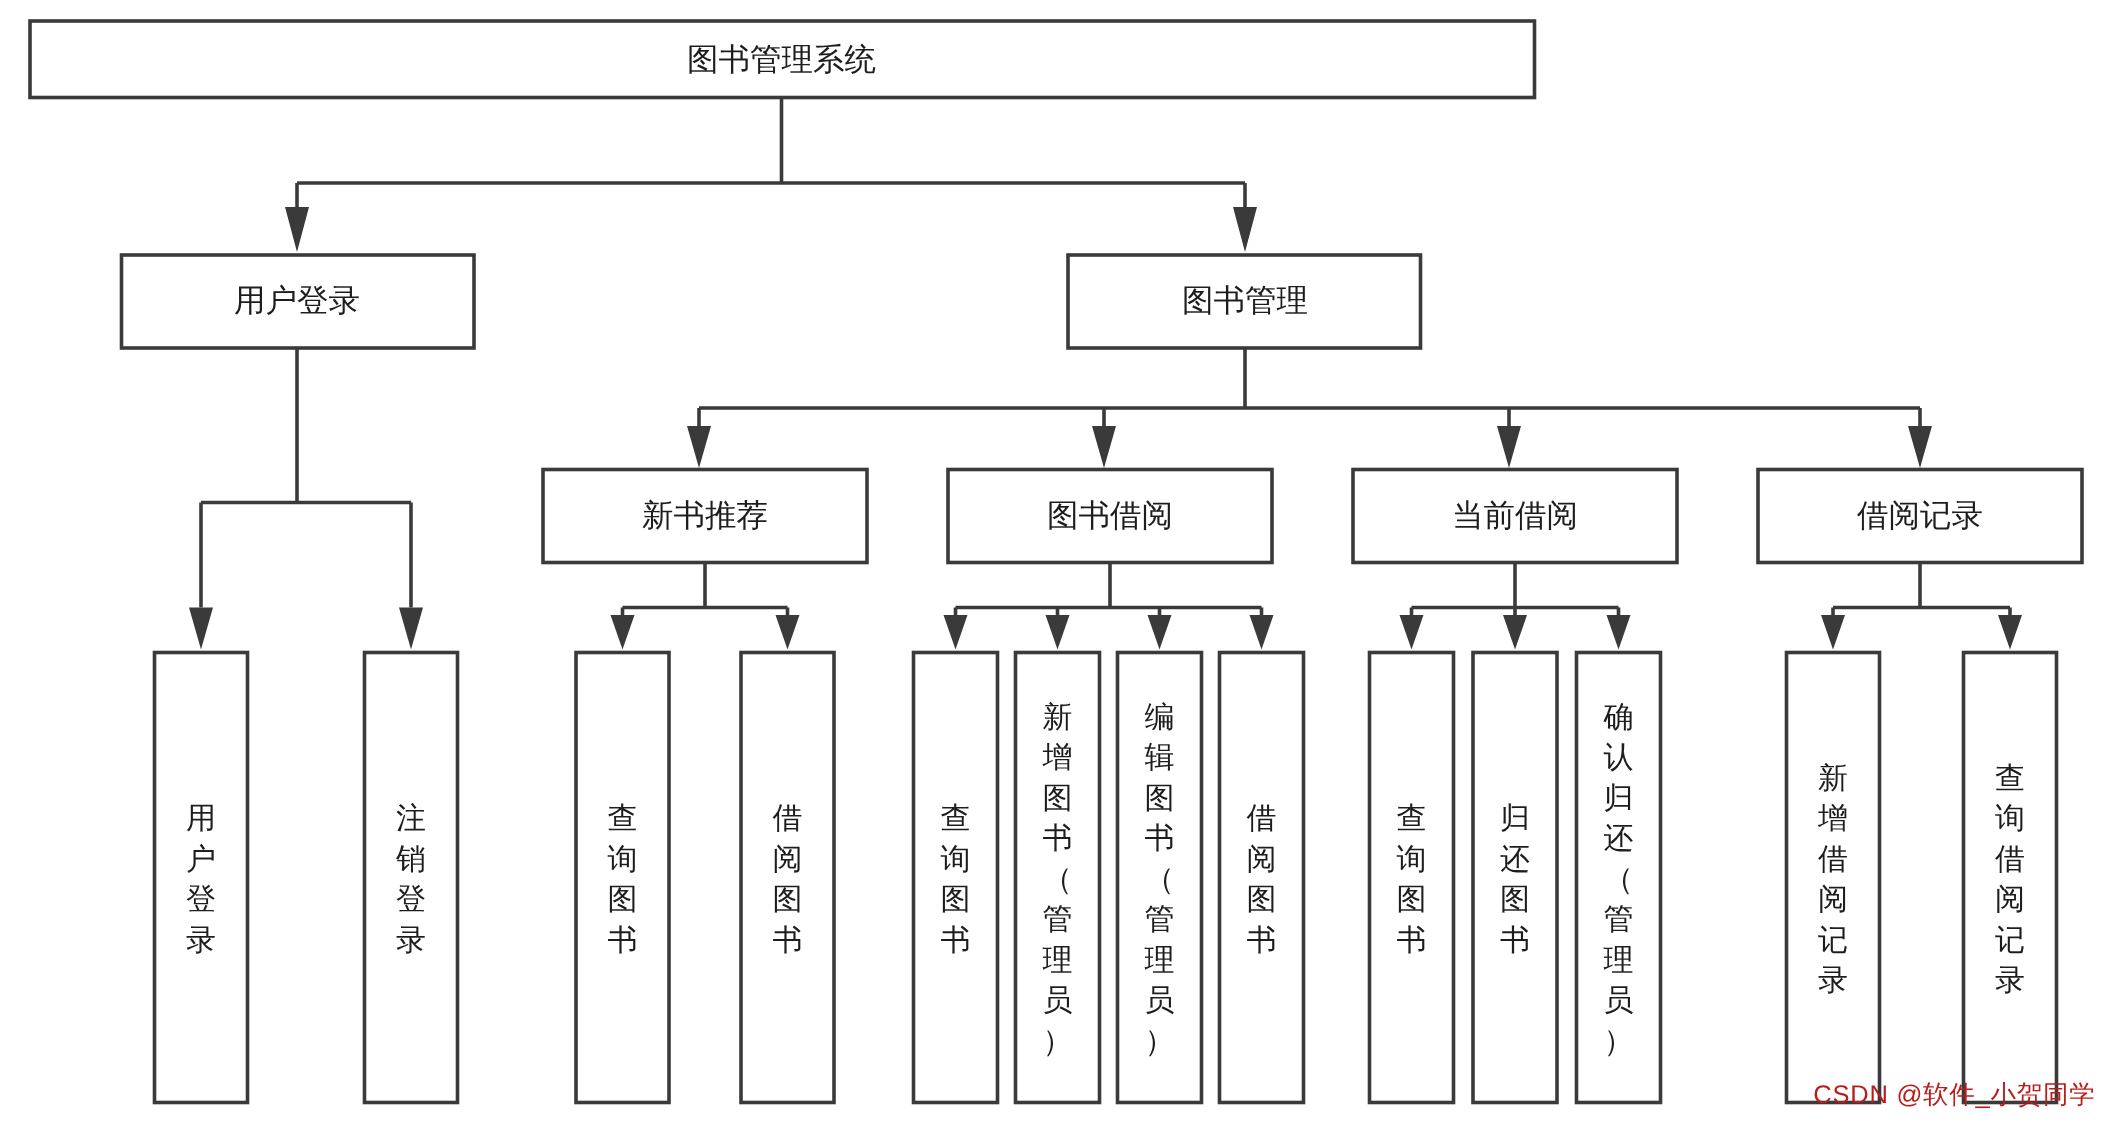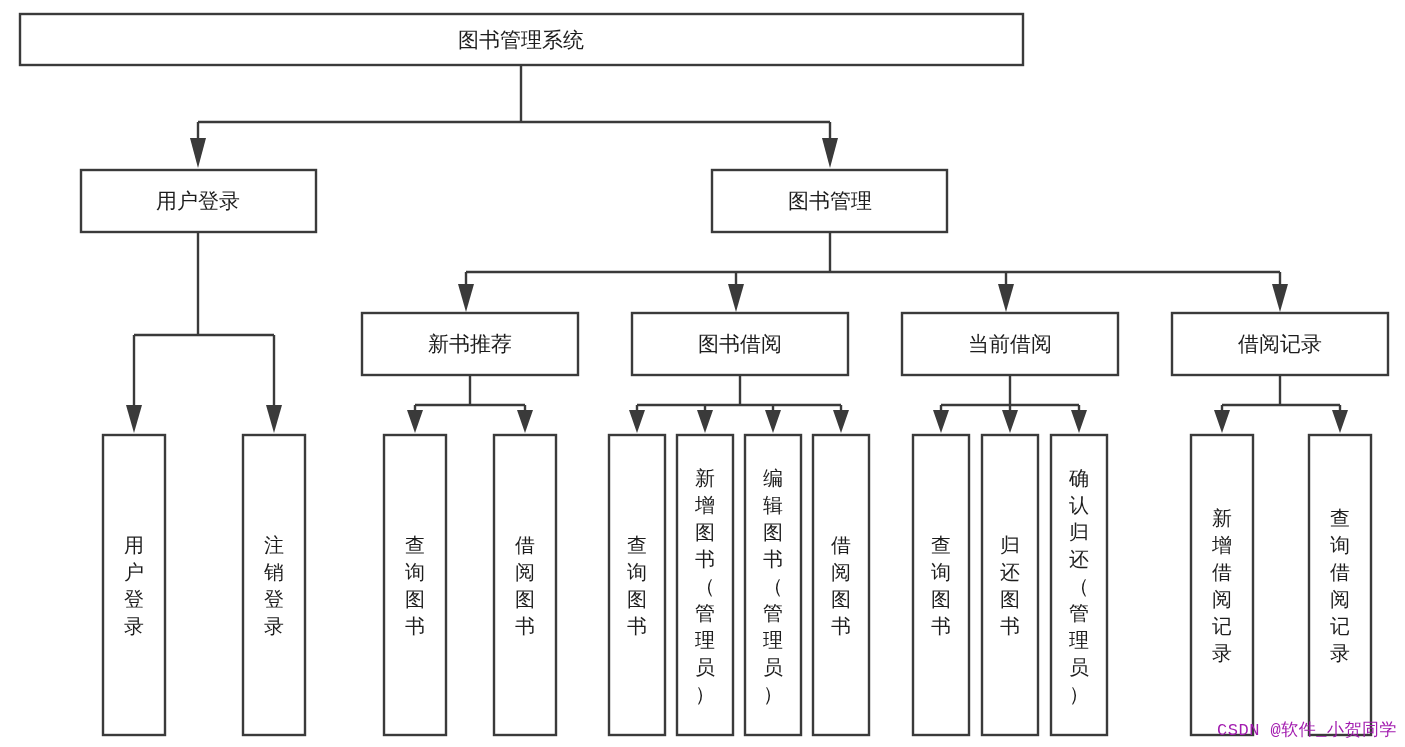--- a/index.html
+++ b/index.html
@@ -49,23 +49,23 @@
   .node-label-v {
     font-family: "Liberation Sans", "DejaVu Sans", sans-serif;
     font-size: 20px;
     fill: #1d1d1d;
     text-anchor: middle;
   }
   .watermark {
     position: absolute;
     right: 8px;
     bottom: 6px;
-    font-family: Liberation Mono, monospace;
+    font-family: Liberation Sans, sans-serif;
     font-size: 17px;
-    color: #a21caf;
+    color: #b91c1c;
     letter-spacing: 0.5px;
     white-space: nowrap;
     user-select: none;
   }
 </style>
 </head>
 <body>
 
 <div id="diagram-root">
 

